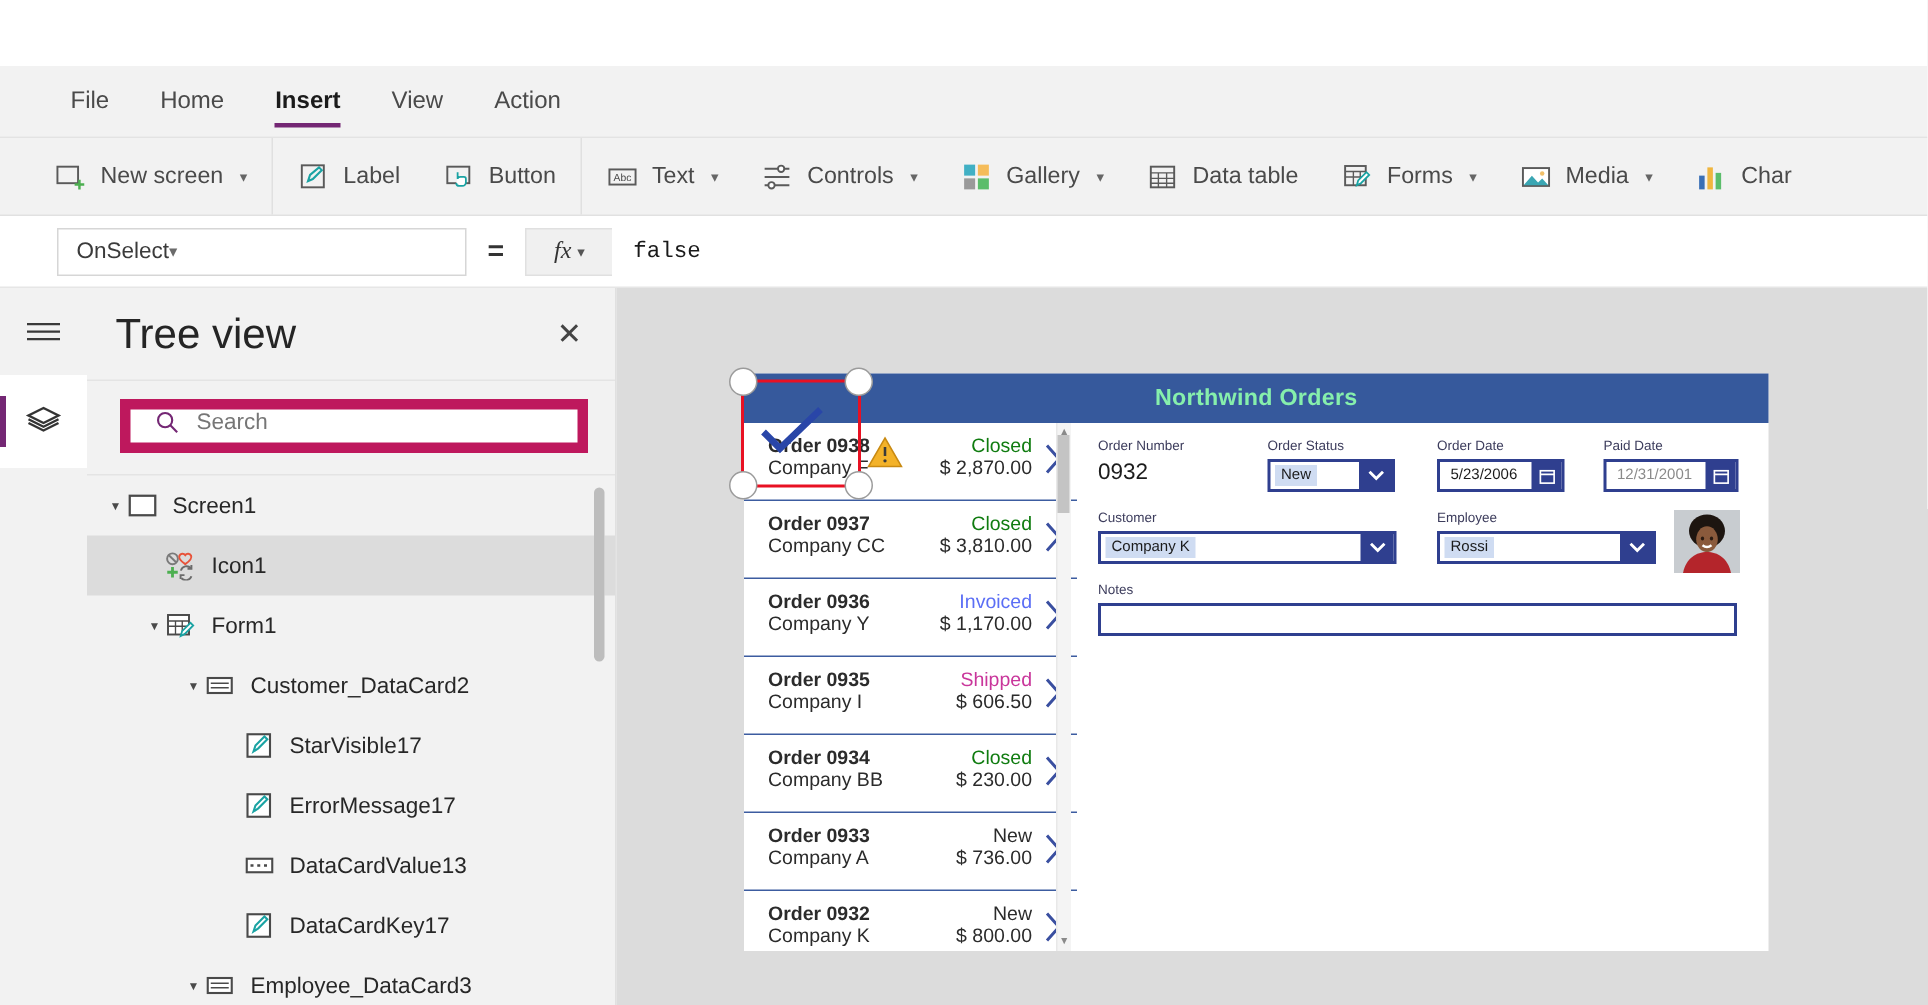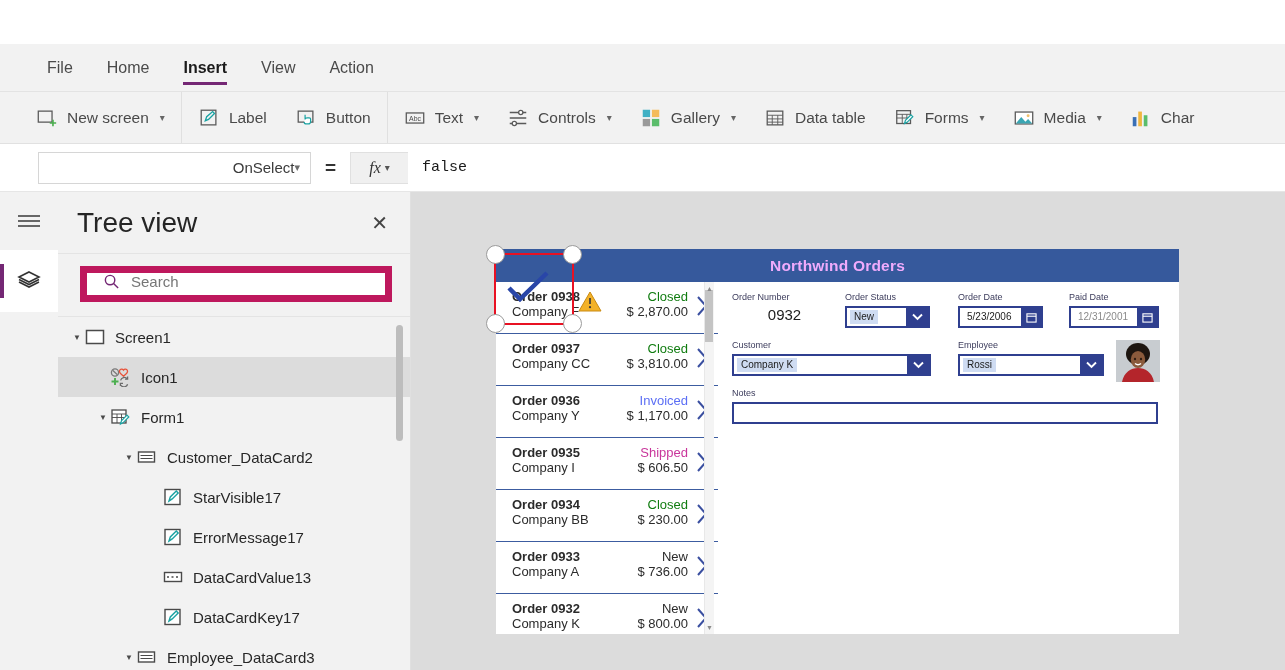--- a/index.html
+++ b/index.html
@@ -46,21 +46,21 @@
   .rbicon { width: 22px; height: 22px; display: block; flex: 0 0 22px; }
 
   
   .fbar {
     position: absolute; left: 0; top: 100px; width: 1285px; height: 48px;
     background: #ffffff; border-bottom: 1px solid #e6e6e6;
     display: flex; align-items: center; padding-left: 38px;
   }
   .prop-select {
     width: 273px; height: 32px; border: 1px solid #d6d6d6; background: #fff;
-    display: flex; align-items: center; justify-content: flex-end;
+    display: flex; align-items: center; justify-content: flex-start;
     padding: 0 10px 0 12px; font-size: 15px; color: #3b3b3b;
   }
   .prop-select .chev { color: #6b6b6b; font-size: 11px; }
   .eq { font-size: 19px; color: #333; margin: 0 14px; font-weight: bold; }
   .fx {
     width: 58px; height: 32px; background: #f0f0f0; border: 1px solid #e0e0e0;
     border-right: none; display: flex; align-items: center; justify-content: center;
     gap: 4px; font-style: italic; font-size: 16px; color: #333;
     font-family: "Liberation Serif", serif;
   }
@@ -127,21 +127,21 @@
   .canvas {
     position: absolute; left: 411px; top: 148px; width: 874px; height: 522px;
     background: #dcdcdc;
   }
   .phone {
     position: absolute; left: 85px; top: 57px; width: 683px; height: 385px;
     background: #ffffff;
   }
   .nw-header {
     position: absolute; left: 0; top: 0; width: 683px; height: 33px;
-    background: #36599c; color: #f0abfc; font-size: 15.5px; font-weight: bold;
+    background: #36599c; color: #86efac; font-size: 15.5px; font-weight: bold;
     display: flex; align-items: center; justify-content: center;
     letter-spacing: .2px;
   }
   
   .gallery {
     position: absolute; left: 0; top: 33px; width: 222px; height: 352px;
     background: #fff; overflow: hidden;
   }
   .grow {
     position: relative; height: 52px; border-bottom: 1px solid #3c5ca0;
@@ -166,21 +166,21 @@
   .gal-arrow {
     position: absolute; left: 210px; font-size: 7px; color: #8a8a8a;
   }
 
   
   .form { position: absolute; left: 228px; top: 33px; width: 455px; height: 352px; }
   .fld { position: absolute; }
   .flabel {
     font-size: 9px; color: #3c3c5c; margin-bottom: 4px; white-space: nowrap;
   }
-  .ftext { font-size: 15px; color: #1c1c1c; text-align: center; }
+  .ftext { font-size: 15px; color: #1c1c1c; }
   .fctl {
     border: 2px solid #2f3f8f; background: #fff; height: 22px;
     display: flex; align-items: center; position: relative;
   }
   .fctl .val {
     font-size: 10px; color: #1b1b1b; padding: 0 4px; margin-left: 3px;
     background: #cfdcf2; line-height: 14px;
   }
   .fctl .val.plain { background: transparent; color: #8a8a8a; }
   .fctl .val.nohl { background: transparent; color: #1b1b1b; }

